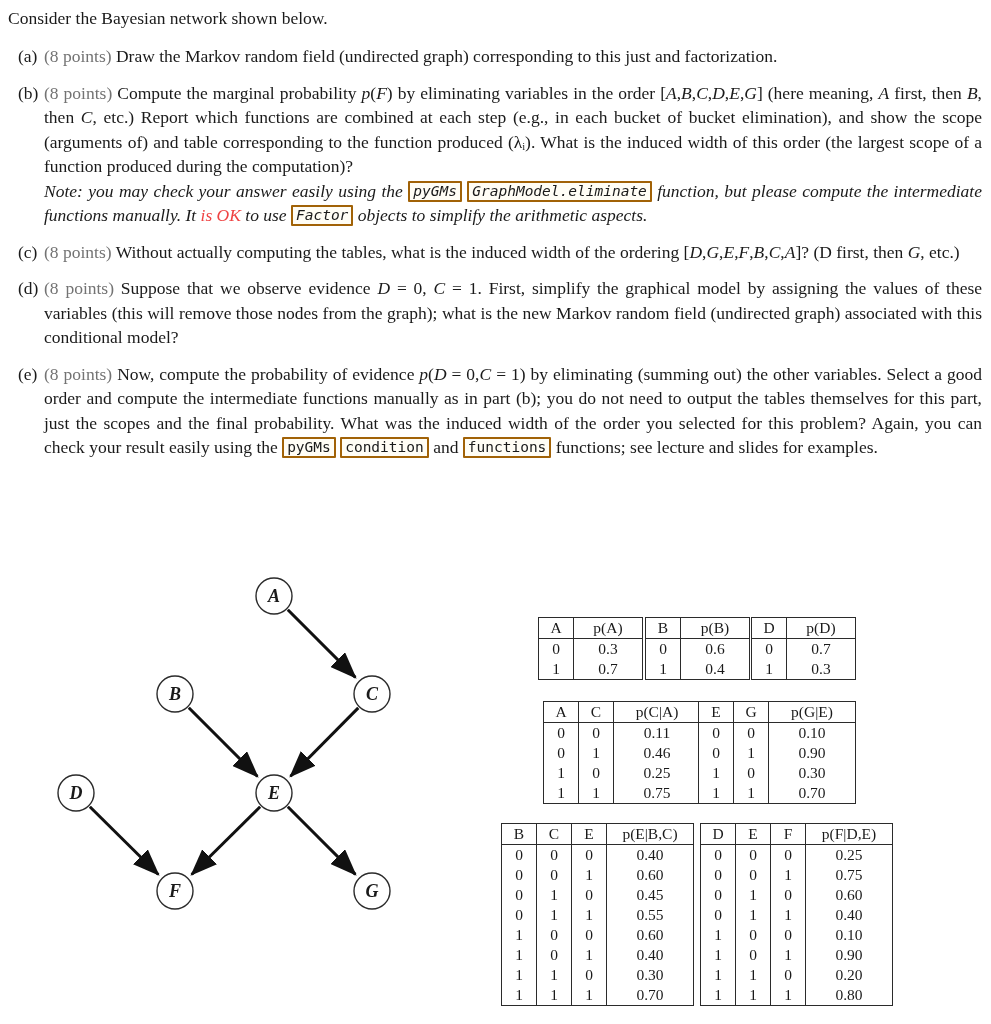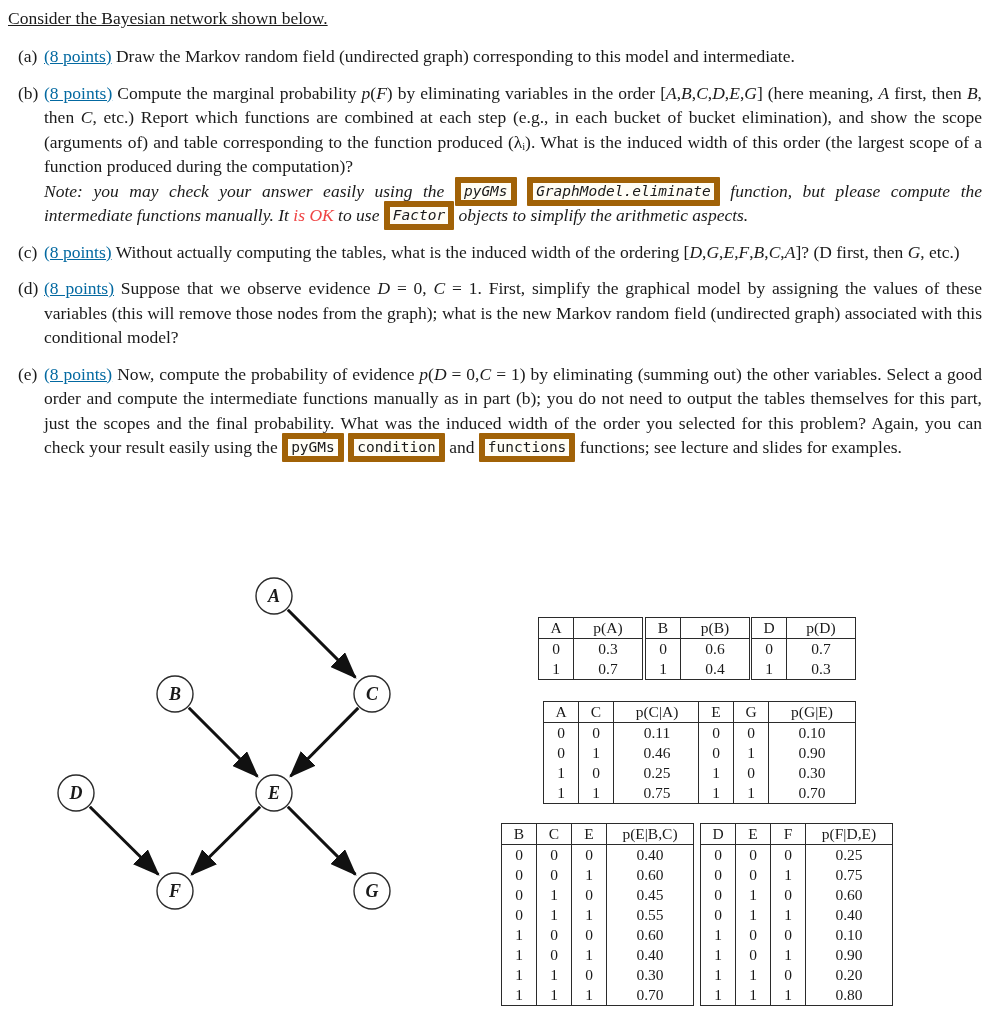--- a/index.html
+++ b/index.html
@@ -22,21 +22,20 @@
     left: 0; top: 0;
     width: 991px;
   }
   .intro {
     position: absolute;
     left: 8px;
     top: 7px;
     font-size: 17.5px;
     line-height: 22px;
     white-space: nowrap;
-    text-decoration: underline;
   }
   .qlist {
     position: absolute;
     left: 0;
     top: 44px;
     width: 991px;
   }
   .qitem {
     display: flex;
     align-items: flex-start;
@@ -55,35 +54,34 @@
     flex: 1 1 auto;
     padding-right: 9px;
     font-size: 17.5px;
     line-height: 24.5px;
     text-align: justify;
     text-justify: inter-word;
   }
   .qbody .lastline { text-align: right; }
 
   .pts {
-    color: #0369a1;
-    text-decoration: underline;
+    color: #737373;
   }
   .lnk {
     color: #ef4444;
   }
   i, .it { font-style: italic; }
   .note {
     font-style: italic;
   }
   .code {
     font-family: "DejaVu Sans Mono", "Liberation Mono", monospace;
     font-size: 14.5px;
     background: #fffdf5;
-    border: 6px solid #a16207;
+    border: 2px solid #a16207;
     padding: 0px 3px 1px 3px;
     border-radius: 1px;
     white-space: nowrap;
     vertical-align: 1px;
   }
   .code.ital { font-style: italic; }
 
   
   #graph {
     position: absolute;
@@ -128,21 +126,21 @@
 <div id="page">
 
   <div class="intro">Consider the Bayesian network shown below.</div>
 
   <div class="qlist">
 
     <div class="qitem">
       <div class="qlabel">(a)</div>
       <div class="qbody">
         <span class="pts">(8 points)</span>
-        <span>Draw the Markov random field (undirected graph) corresponding to this model and intermediate.</span>
+        <span>Draw the Markov random field (undirected graph) corresponding to this just and factorization.</span>
       </div>
     </div>
 
     <div class="qitem">
       <div class="qlabel">(b)</div>
       <div class="qbody">
         <span class="pts">(8 points)</span>
         <span>Compute the marginal probability <i>p</i>(<i>F</i>) by eliminating variables in the order [<i>A</i>,<i>B</i>,<i>C</i>,<i>D</i>,<i>E</i>,<i>G</i>] (here meaning, <i>A</i> first, then <i>B</i>, then <i>C</i>, etc.) Report which functions are combined at each step (e.g., in each bucket of bucket elimination), and show the scope (arguments of) and table corresponding to the function produced (λᵢ). What is the induced width of this order (the largest scope of a function produced during the computation)?</span>
         <div class="note">
           <span>Note: you may check your answer easily using the</span>

